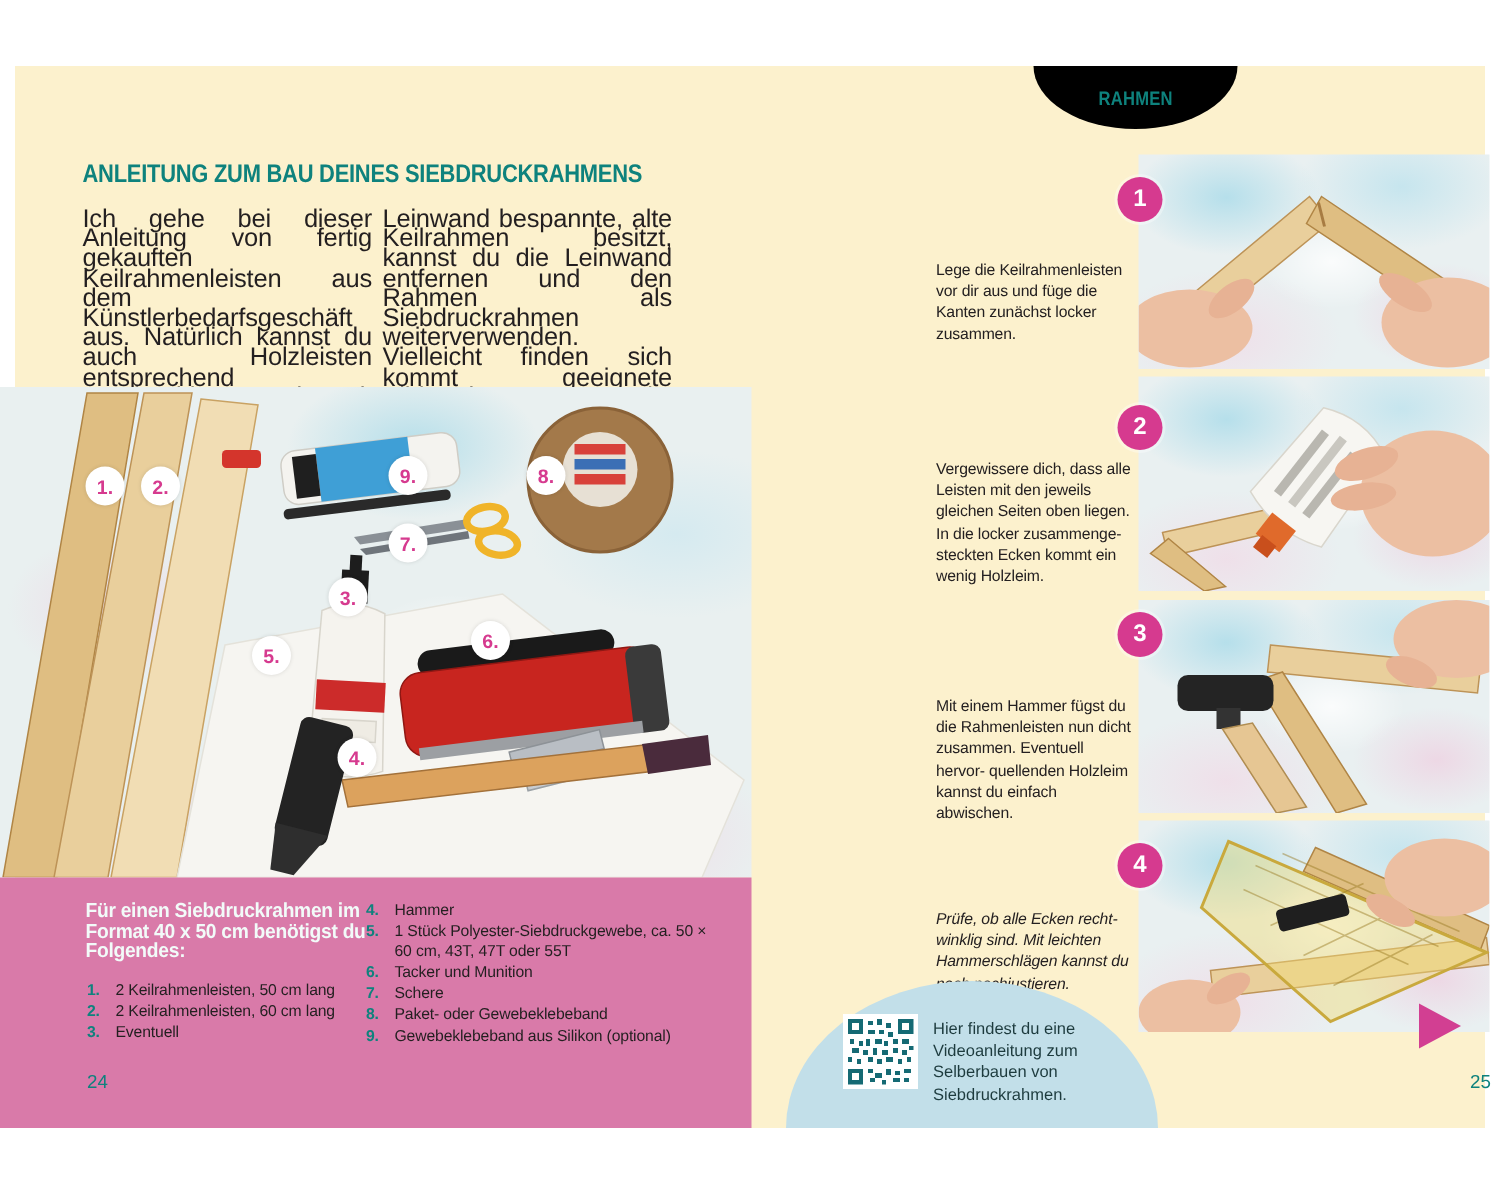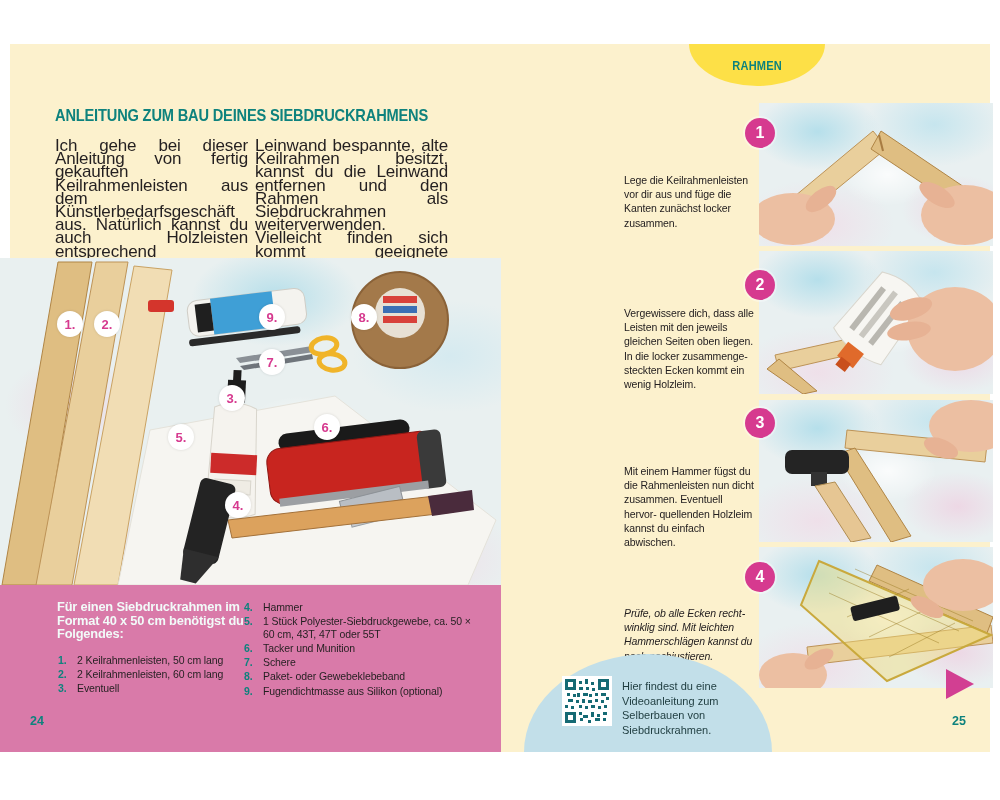--- a/index.html
+++ b/index.html
@@ -8,21 +8,21 @@
     font-family:"Liberation Sans", sans-serif;
     -webkit-font-smoothing:antialiased;
   }
   .abs{position:absolute;}
 
   
   .page-bg{left:10px;top:44px;width:980px;height:708px;background:#fcf1cd;}
 
   
   .rahmen-tab{
-    left:689px;top:44px;width:136px;height:42px;background:#fde047;
+    left:689px;top:44px;width:136px;height:42px;background:#000000;
     border-bottom-left-radius:68px 42px;border-bottom-right-radius:68px 42px;
     display:flex;align-items:center;justify-content:center;
   }
   .rahmen-tab span{
     color:#0e827d;font-weight:bold;font-size:13px;letter-spacing:.2px;
     transform:scaleX(.85);
   }
 
   
   .title{
@@ -60,21 +60,21 @@
   .materials-box{left:0;top:585px;width:501px;height:167px;background:#d97aa9;}
   .box-heading{
     position:absolute;left:57px;top:15px;width:205px;color:#f2fbf9;font-weight:bold;
     font-size:13.5px;line-height:13.5px;letter-spacing:-.2px;transform:scaleX(.95);transform-origin:left top;
   }
   .mat-list{position:absolute;display:flex;flex-direction:column;gap:1.6px;}
   .mat-list.l1{left:58px;top:69px;width:180px;}
   .mat-list.l2{left:244px;top:16px;width:230px;}
   .mat-row{display:flex;font-size:10.5px;line-height:12.6px;color:#231f20;letter-spacing:-.1px;}
   .mat-row .num{width:19px;flex:0 0 19px;color:#0e827d;font-weight:bold;}
-  .pageno{color:#0e827d;font-weight:bold;font-size:12.5px;}
+  .pageno{color:#0e827d;font-weight:normal;font-size:12.5px;margin-left:28px;}
   .pageno.p24{left:30px;top:714px;}
   .pageno.p25{left:952px;top:714px;}
 
   
   .step-caption{
     left:624px;width:132px;font-size:10.5px;line-height:14.2px;color:#242021;
     letter-spacing:-.1px;
     margin-top:24px;
   }
   .photo{
@@ -231,21 +231,21 @@
     <div class="mat-row">
       <span class="num">7.</span>
       <span>Schere</span>
     </div>
     <div class="mat-row">
       <span class="num">8.</span>
       <span>Paket- oder Gewebeklebeband</span>
     </div>
     <div class="mat-row">
       <span class="num">9.</span>
-      <span>Fugendichtmasse aus Silikon (optional)</span>
+      <span>Gewebeklebeband aus Silikon (optional)</span>
     </div>
   </div>
 </div>
 <div class="abs pageno p24">24</div>
 
 <div class="abs step-caption" style="top:149px;">Lege die Keilrahmenleisten vor dir aus und füge die Kanten zunächst locker zusammen.</div>
 <div class="abs step-caption" style="top:282px;">Vergewissere dich, dass alle Leisten mit den jeweils gleichen Seiten oben liegen. In die locker zusammenge- steckten Ecken kommt ein wenig Holzleim.</div>
 <div class="abs step-caption" style="top:440px;">Mit einem Hammer fügst du die Rahmenleisten nun dicht zusammen. Eventuell hervor- quellenden Holzleim kannst du einfach abwischen.</div>
 <div class="abs step-caption" style="top:582px;font-style:italic;">Prüfe, ob alle Ecken recht- winklig sind. Mit leichten Hammerschlägen kannst du noch nachjustieren.</div>
 

